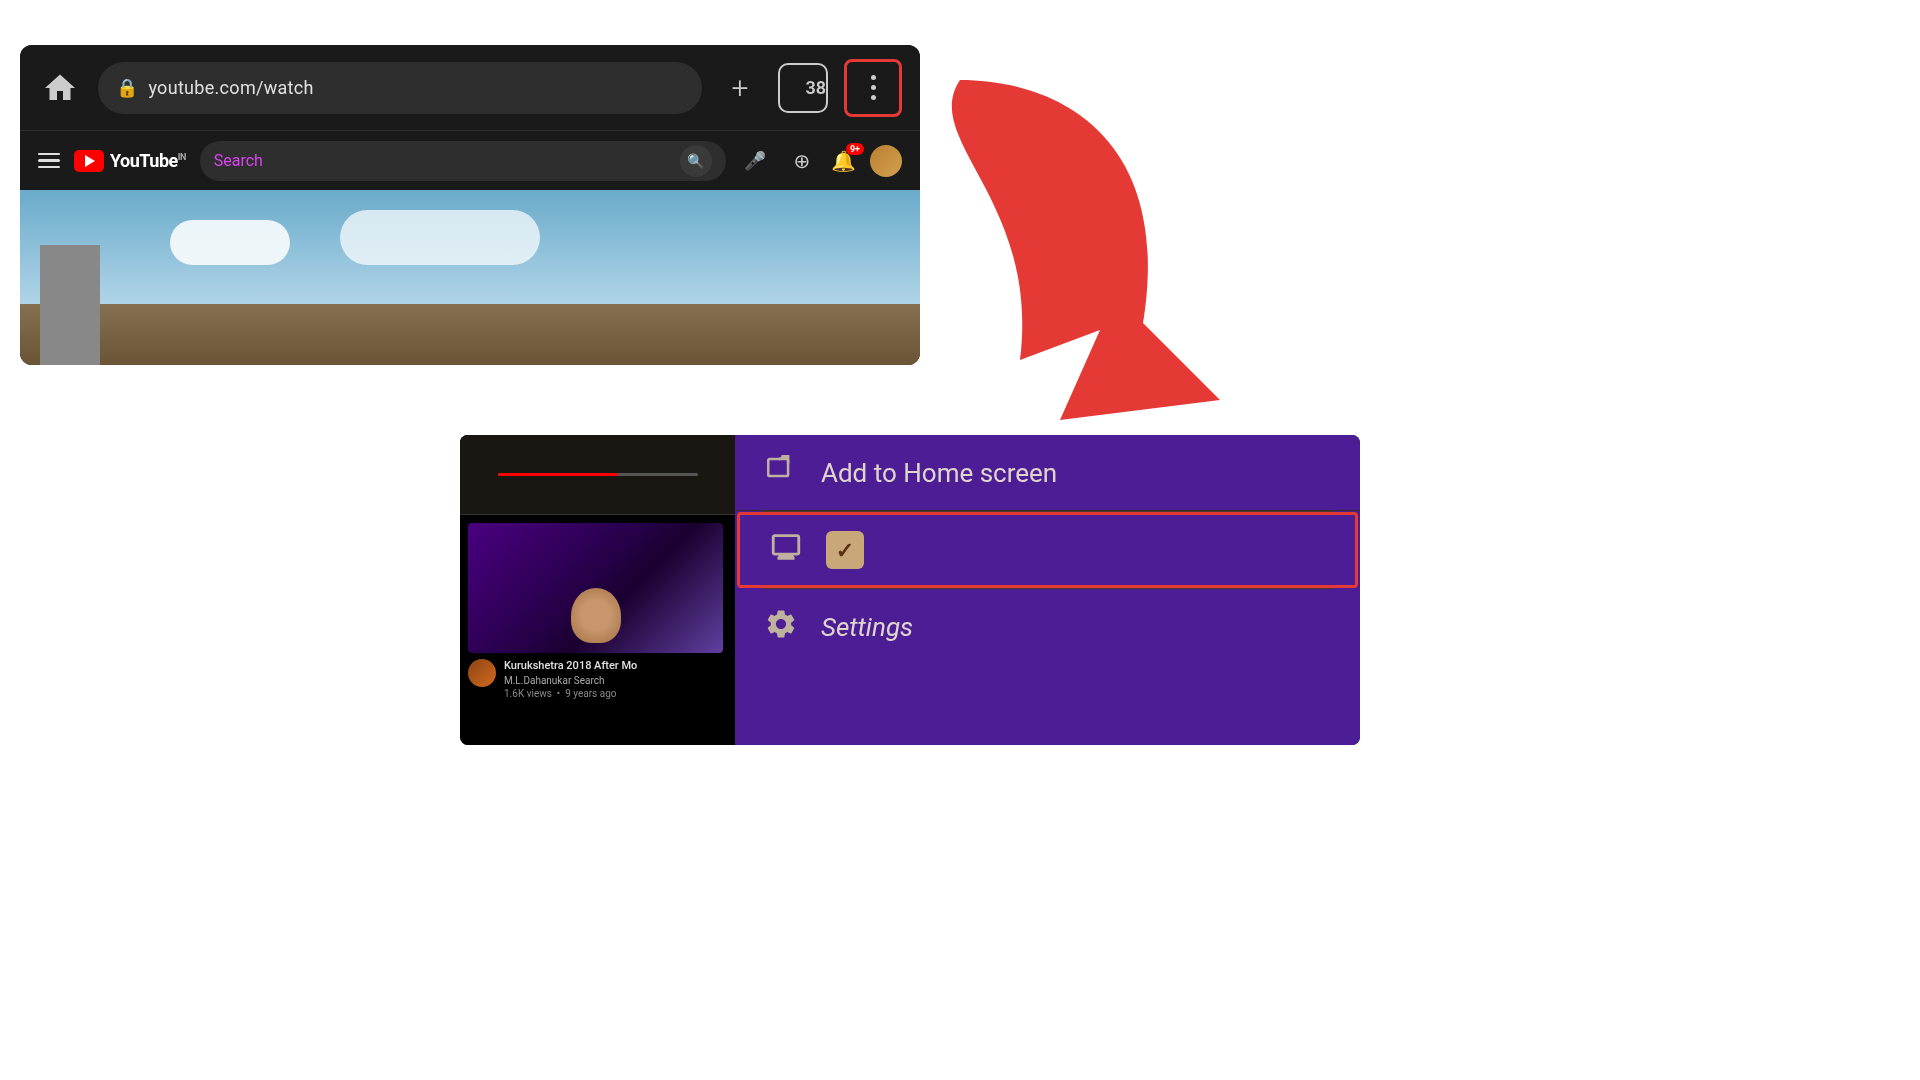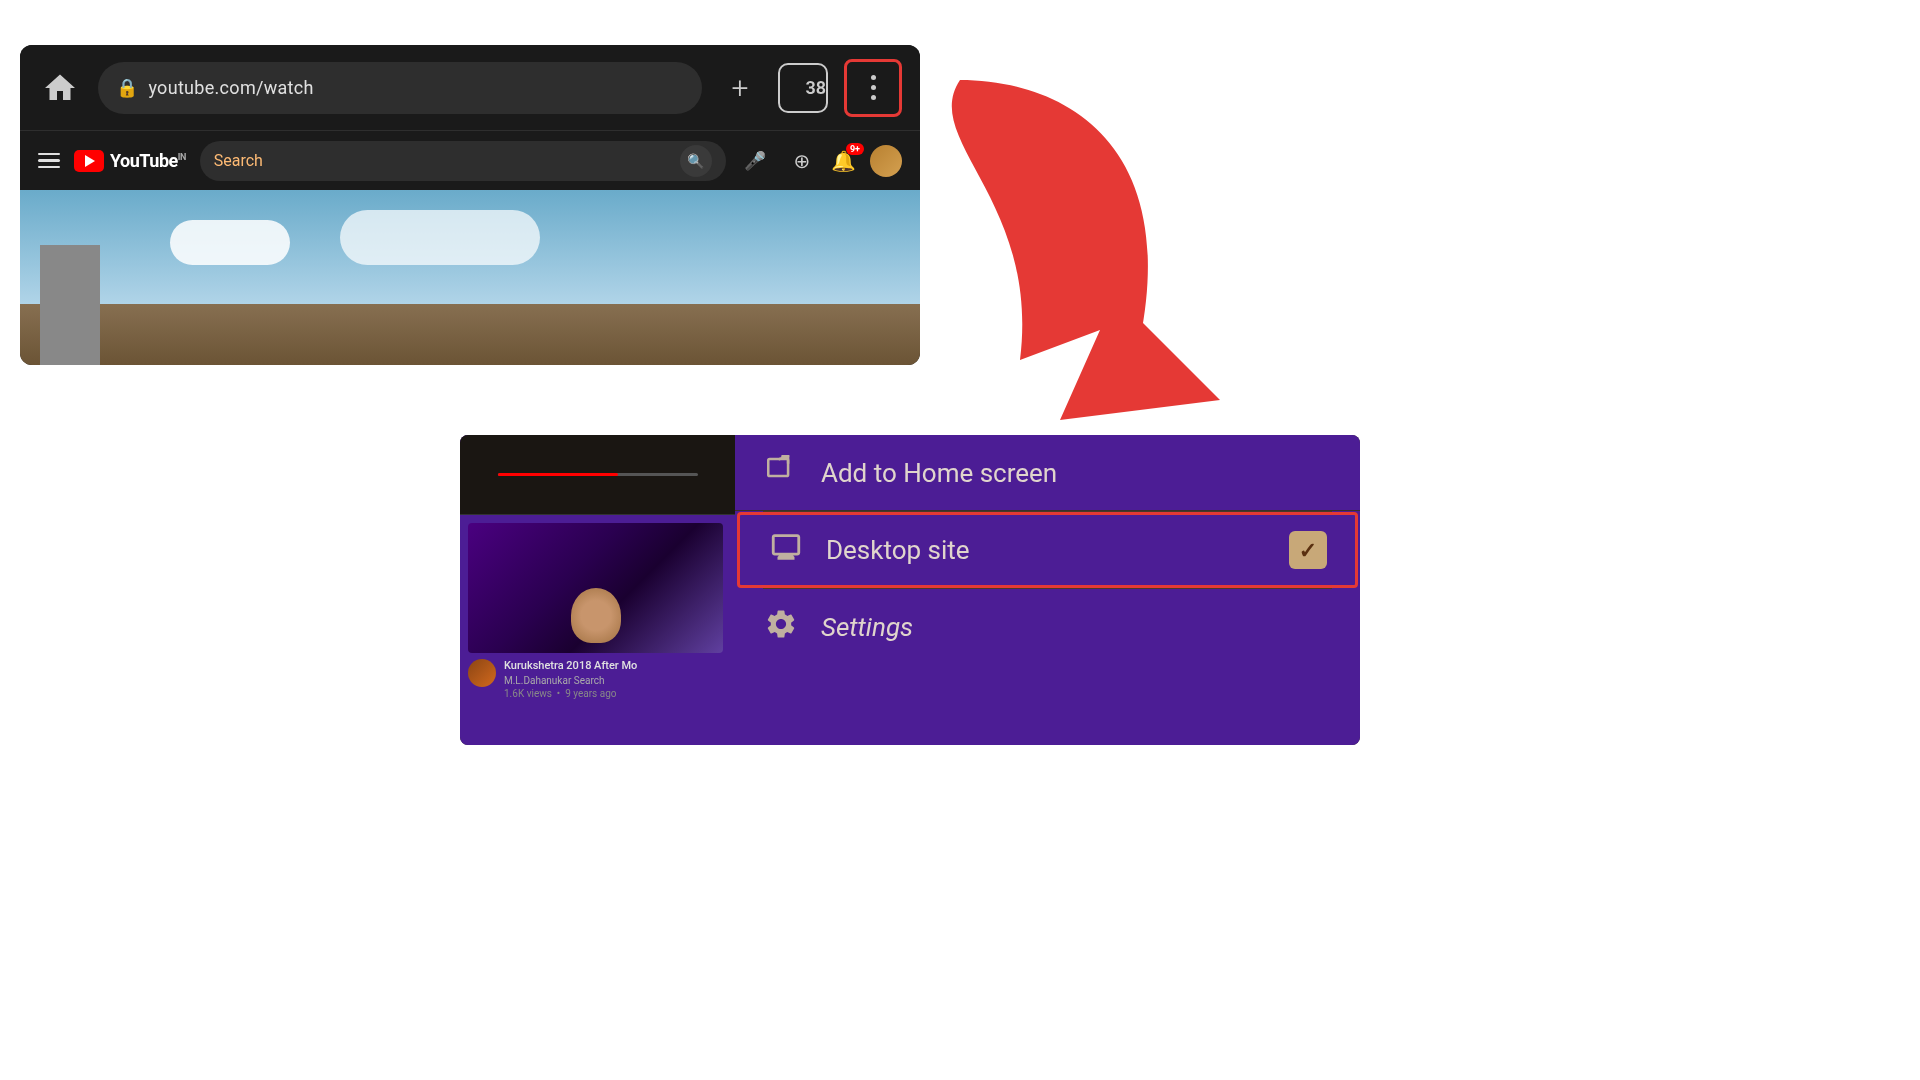--- a/index.html
+++ b/index.html
@@ -188,21 +188,21 @@
       display: flex;
       align-items: center;
       background: #2e2e2e;
       border-radius: 20px;
       padding: 6px 14px;
       height: 40px;
     }
 
     .yt-search-text {
       font-size: 16px;
-      color: #fdba74;
+      color: #d946ef;
       flex: 1;
     }
 
     .search-icon-btn {
       width: 32px;
       height: 32px;
       background: #3a3a3a;
       border-radius: 50%;
       display: flex;
       align-items: center;
@@ -332,21 +332,21 @@
       height: 310px;
       background: #2e2520;
       border-radius: 8px;
       overflow: hidden;
       display: flex;
     }
 
     
     .video-panel {
       width: 275px;
-      background: #4c1d95;
+      background: #000000;
       flex-shrink: 0;
       display: flex;
       flex-direction: column;
     }
 
     .video-panel-top {
       height: 80px;
       background: #1a1612;
       border-bottom: 1px solid #333;
       display: flex;
@@ -625,21 +625,20 @@
     </div>
 
     <div class="menu-divider"></div>
 
     <div class="menu-item highlighted">
       <div class="menu-icon">
         <svg width="34" height="34" viewBox="0 0 24 24" fill="#c0b0a0" xmlns="http://www.w3.org/2000/svg">
           <path d="M20 3H4c-1.1 0-2 .9-2 2v11c0 1.1.9 2 2 2h3l-1 1v2h12v-2l-1-1h3c1.1 0 2-.9 2-2V5c0-1.1-.9-2-2-2zm0 13H4V5h16v11z"></path>
         </svg>
       </div>
-      <span class="menu-label">Desktop site</span>
       <div class="checkbox-checked">
         <span class="checkmark">✓</span>
       </div>
     </div>
 
     <div class="menu-divider"></div>
 
     <div class="menu-item">
       <div class="menu-icon">
         <svg width="34" height="34" viewBox="0 0 24 24" fill="#c0b0a0" xmlns="http://www.w3.org/2000/svg">

